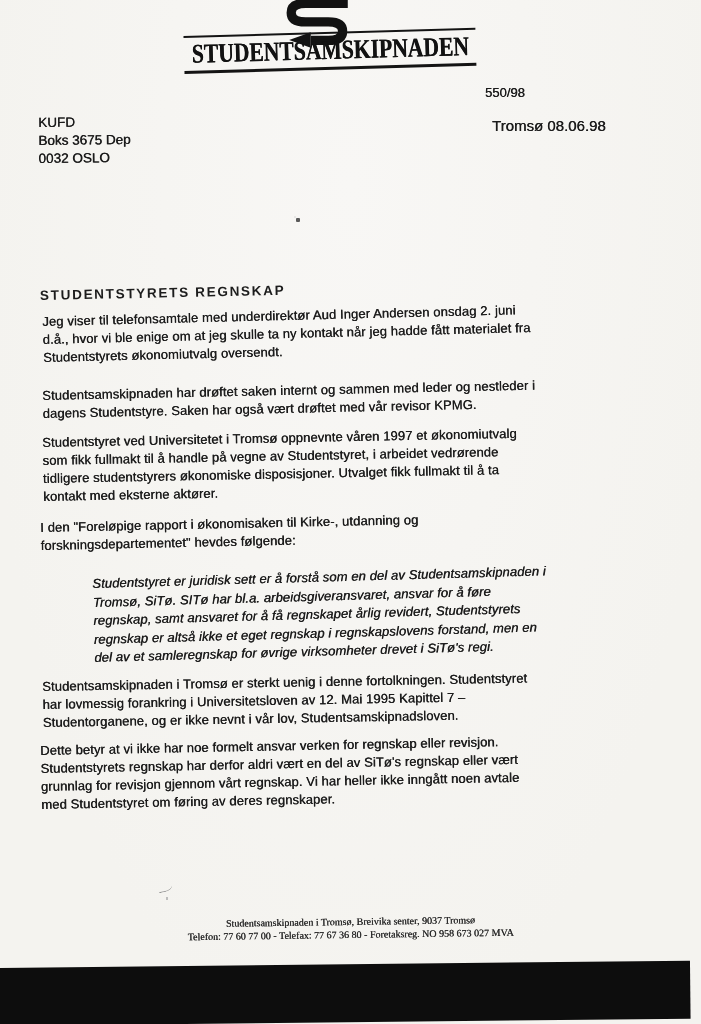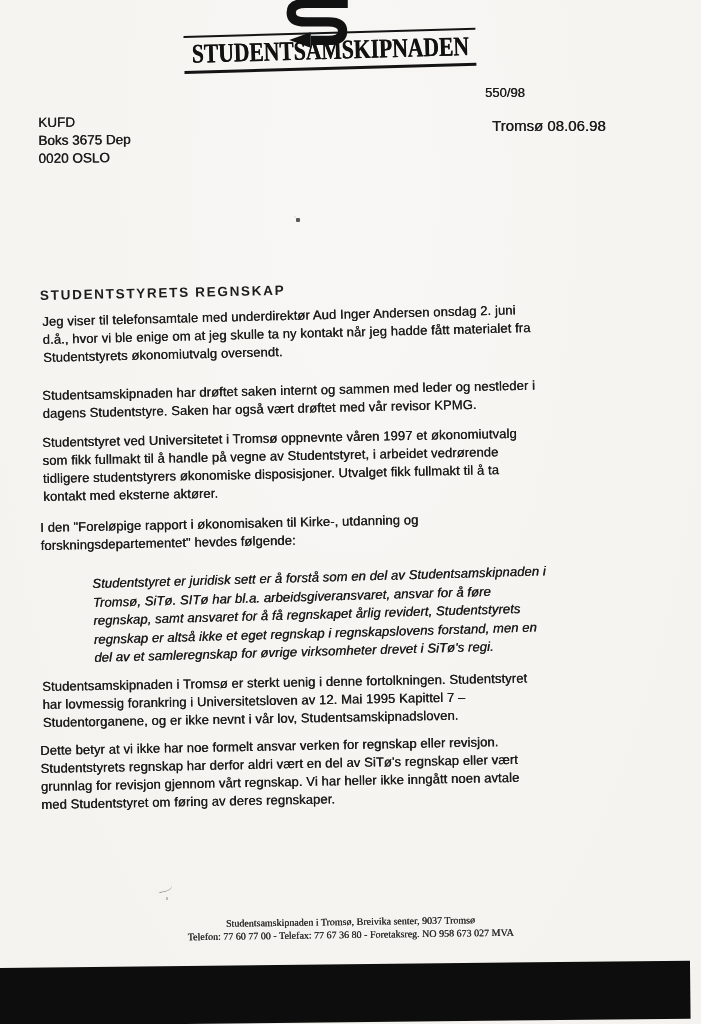--- a/index.html
+++ b/index.html
@@ -87,21 +87,21 @@
     <polygon points="26,33 26,48 5,40.5" fill="#121212"></polygon>
   </svg>
 
   <div class="org-box">
     <span class="org-name">STUDENTSAMSKIPNADEN</span>
   </div>
 
   <div class="abs recipient">
     <div class="line">KUFD</div>
     <div class="line">Boks 3675 Dep</div>
-    <div class="line">0020  OSLO</div>
+    <div class="line">0032  OSLO</div>
   </div>
   <div class="abs ref-number line">550/98</div>
   <div class="abs dateline line">Tromsø 08.06.98</div>
 
   <div class="abs subject line">STUDENTSTYRETS REGNSKAP</div>
 
   <div class="abs para p1">
     <div class="line">Jeg viser til telefonsamtale med underdirektør Aud Inger Andersen onsdag 2. juni</div>
     <div class="line">d.å., hvor  vi ble enige om at jeg skulle ta ny kontakt når jeg hadde fått materialet fra</div>
     <div class="line">Studentstyrets økonomiutvalg oversendt.</div>

